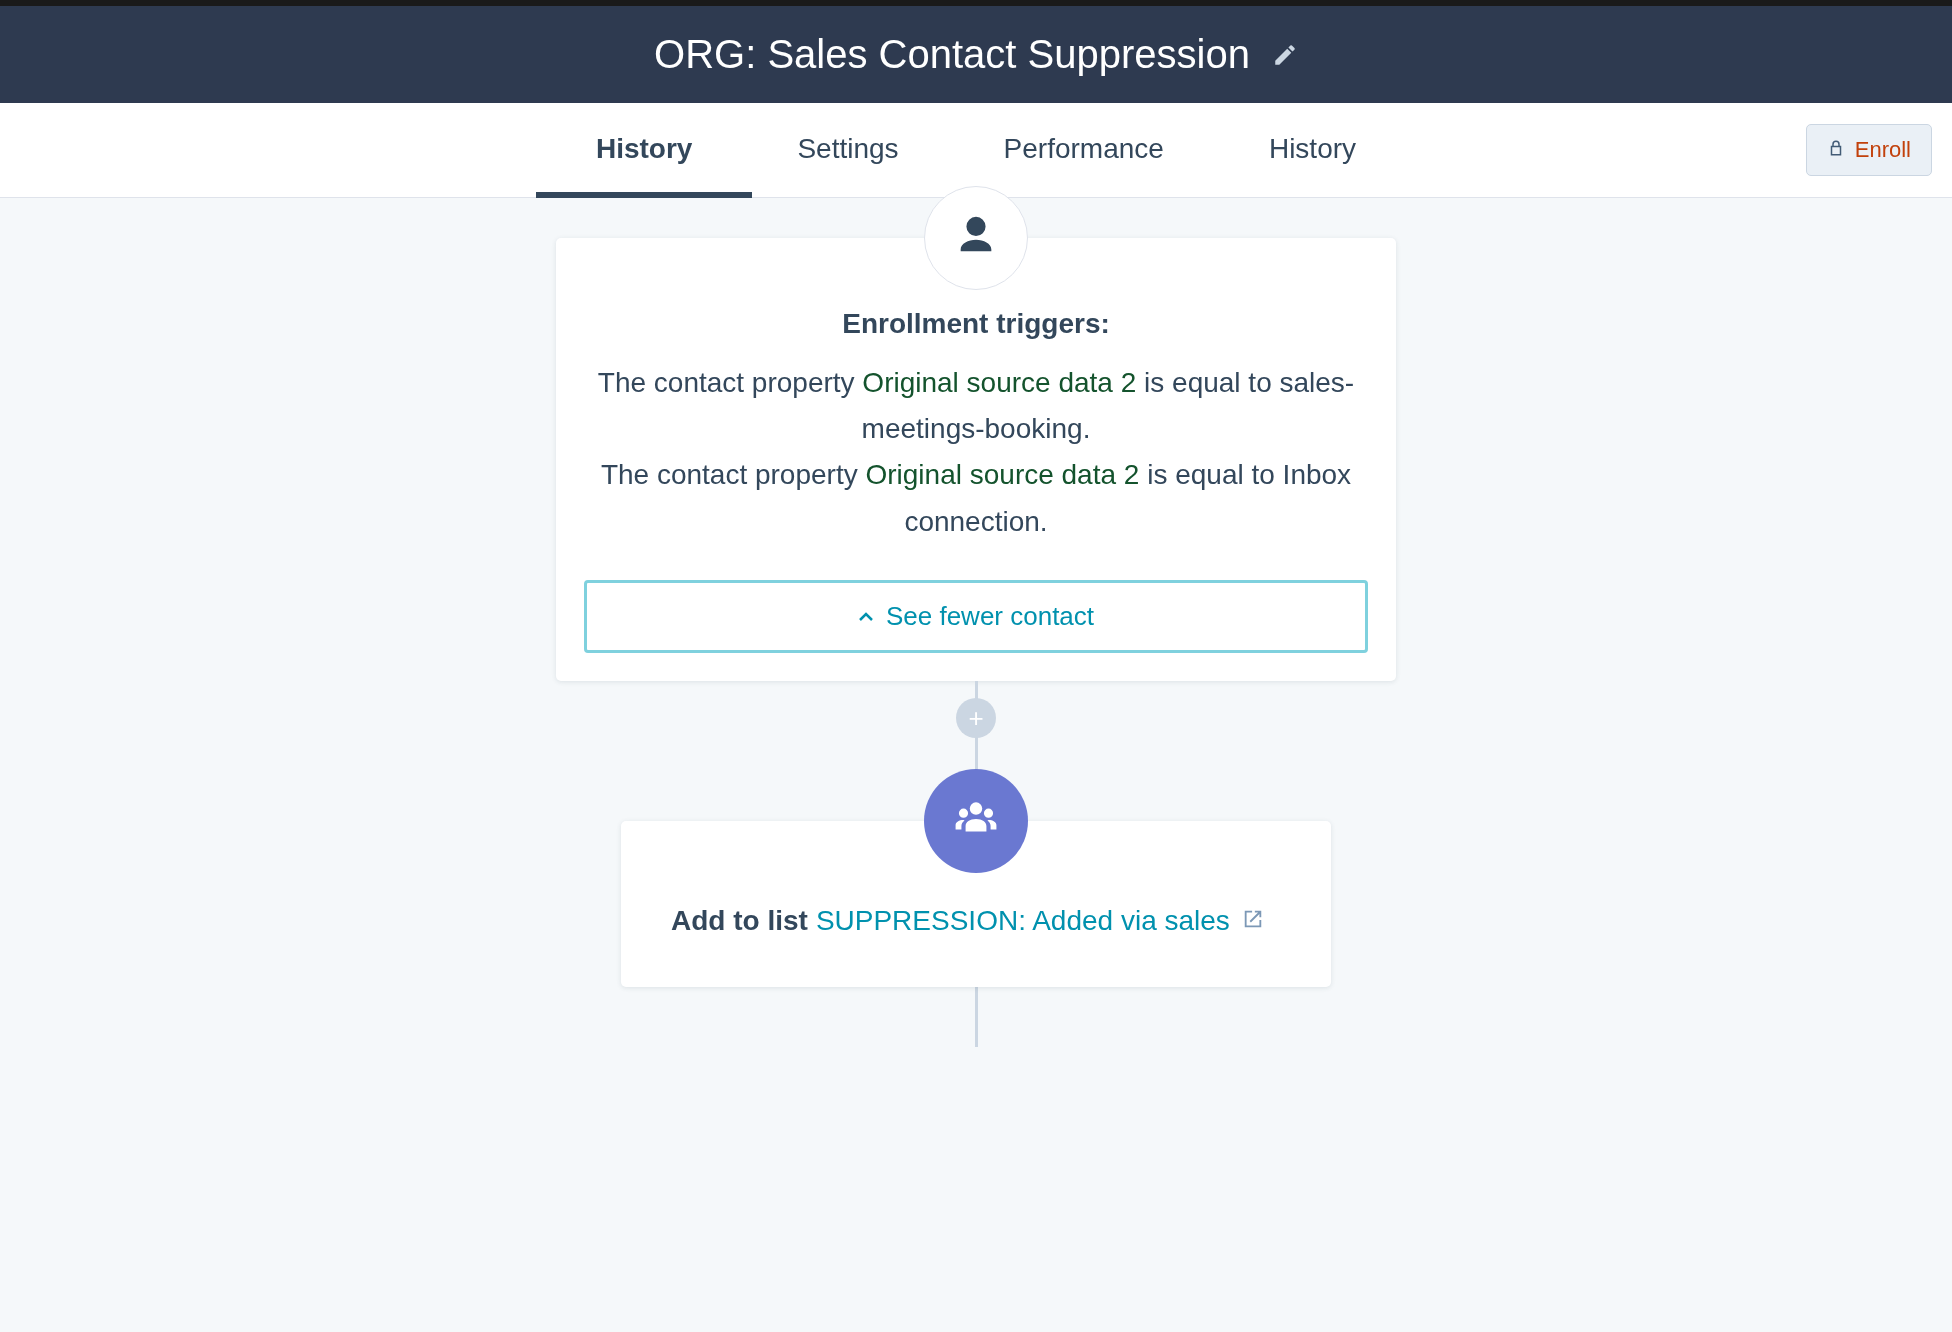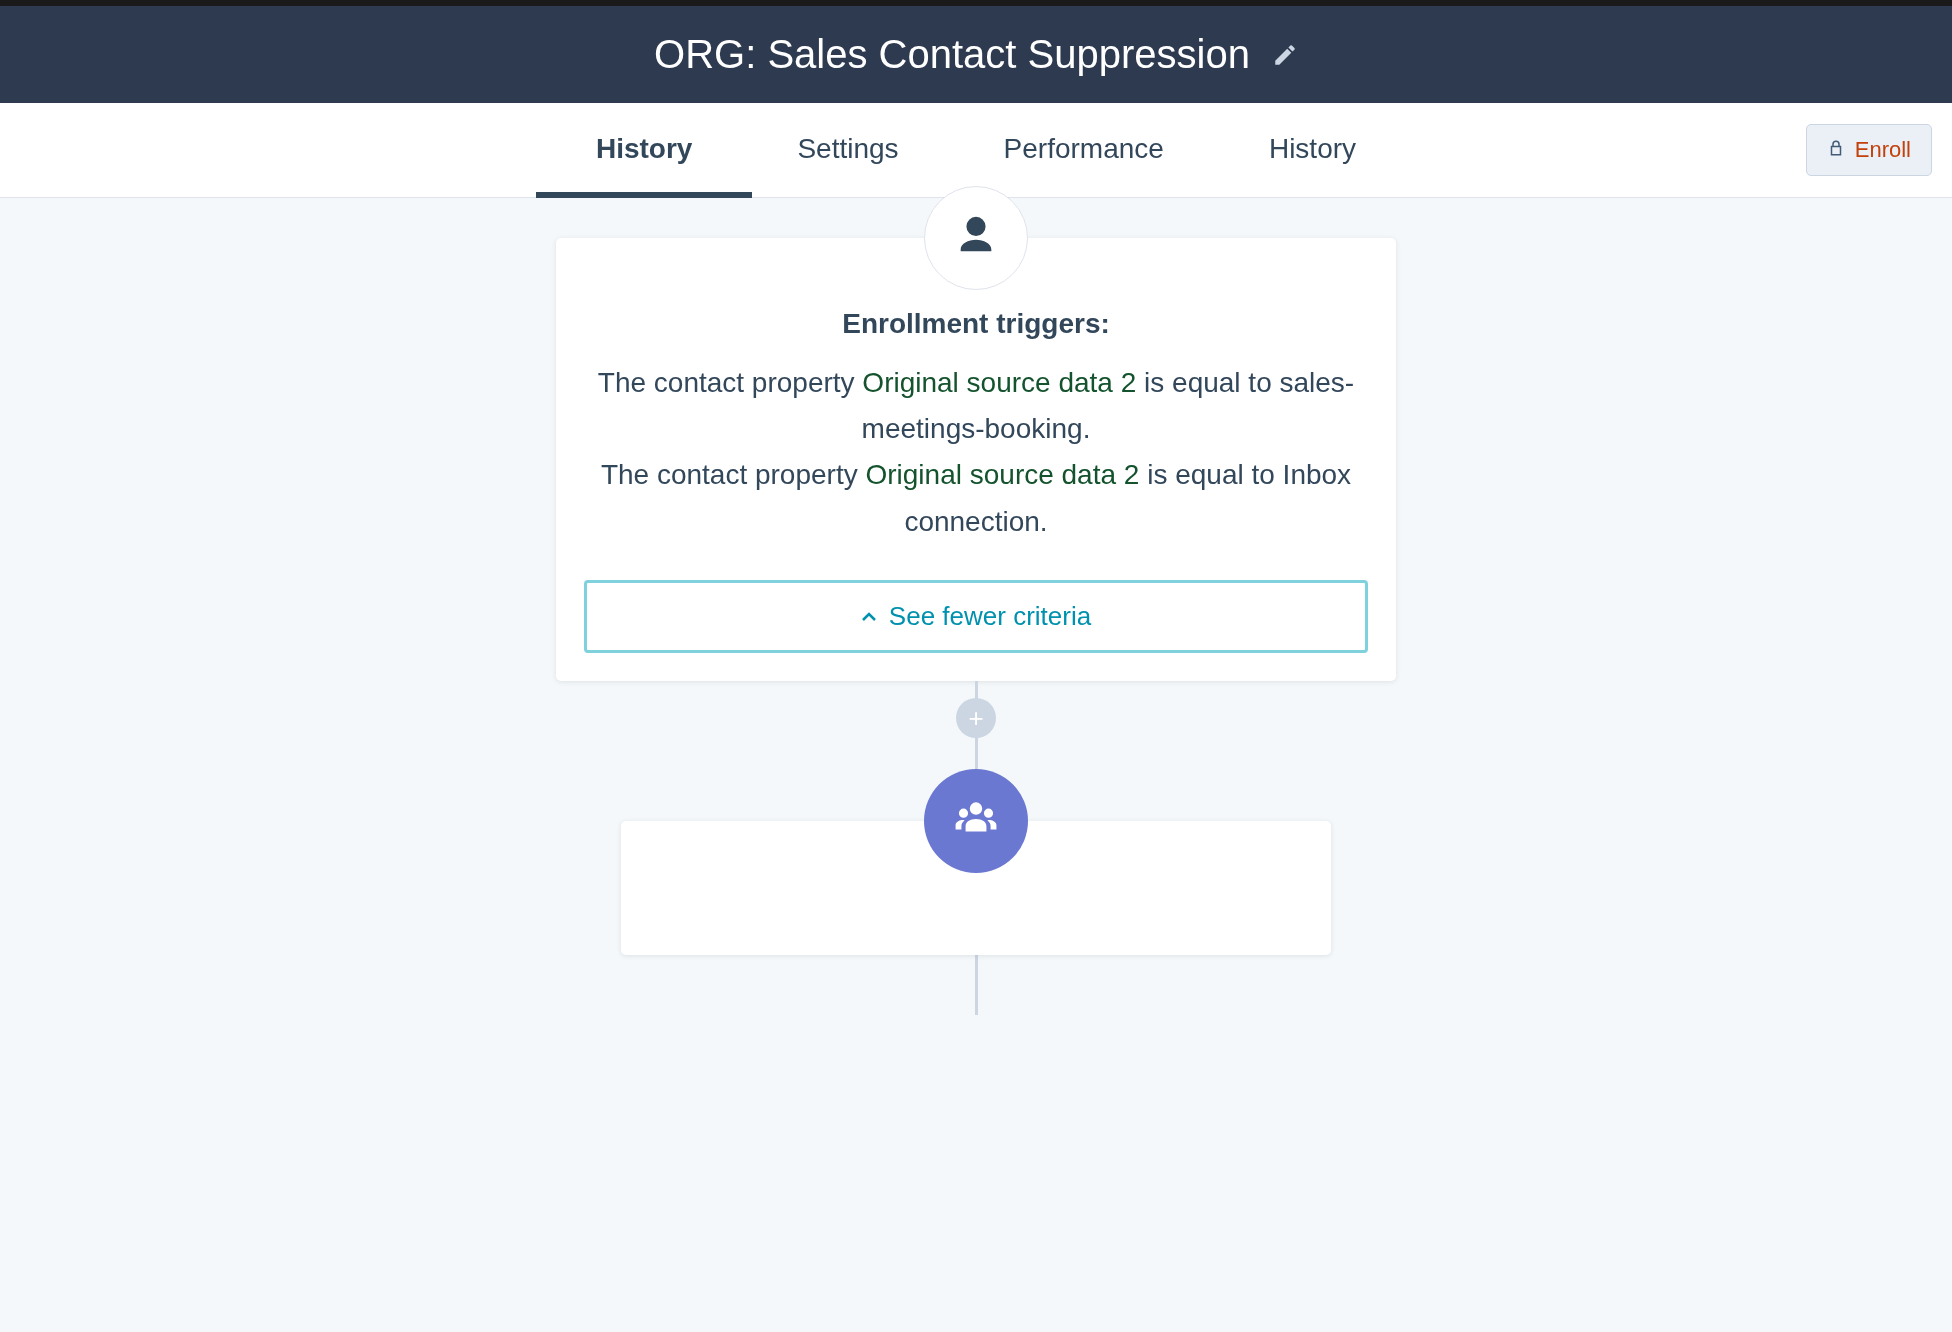--- a/index.html
+++ b/index.html
@@ -325,36 +325,45 @@
     <div class="trigger-text">
       <span>The contact property </span><span class="trigger-link">Original source data 2</span><span> is equal to </span><span class="trigger-bold">Inbox connection</span><span>.</span>
     </div>
 
     <button class="fewer-criteria-btn">
       <span>
         <svg class="chevron-up-icon" viewBox="0 0 16 16">
             <polyline points="2,11 8,5 14,11"></polyline>
           </svg>
       </span>
-      <span>See fewer criteria</span>
+      <span>See fewer contact</span>
     </button>
   </div>
 
   <div class="connector">
     <div class="add-node">
       <span>+</span>
     </div>
   </div>
   <div class="connector" style="height:65px;"></div>
 
   <div class="card2">
     <div class="card2-avatar">
       <span>
         <svg class="group-icon" viewBox="0 0 24 24">
             <path d="M12 4a3 3 0 1 1-3 3 3 3 0 0 1 3-3zM6 7a2.2 2.2 0 1 1-2.2 2.2A2.2 2.2 0 0 1 6 7zm12 0a2.2 2.2 0 1 1-2.2 2.2A2.2 2.2 0 0 1 18 7zM12 12c-3 0-5 1.4-5 3.3V18h10v-2.7c0-1.9-2-3.3-5-3.3zM6 12.5c-2.1 0-3.8 1-3.8 2.5V17H5v-1.7c0-1 .5-1.9 1.5-2.6A6.7 6.7 0 0 0 6 12.5zm12 0a6.7 6.7 0 0 0-.5.2c1 .7 1.5 1.6 1.5 2.6V17h2.8v-2c0-1.5-1.7-2.5-3.8-2.5z"></path>
           </svg>
       </span>
     </div>
+    <div class="action-line">
+      <span class="action-prefix">Add to list</span>
+      <span class="action-link">SUPPRESSION: Added via sales</span>
+      <span>
+        <svg class="external-icon" viewBox="0 0 24 24">
+            <path d="M14 3v2h3.59l-9.3 9.29 1.42 1.42L19 6.41V10h2V3h-7zM5 5h6V3H3v18h18v-8h-2v6H5V5z"></path>
+          </svg>
+      </span>
+    </div>
   </div>
 
   <div class="connector2"></div>
 
 </div>
 
 </body></html>

